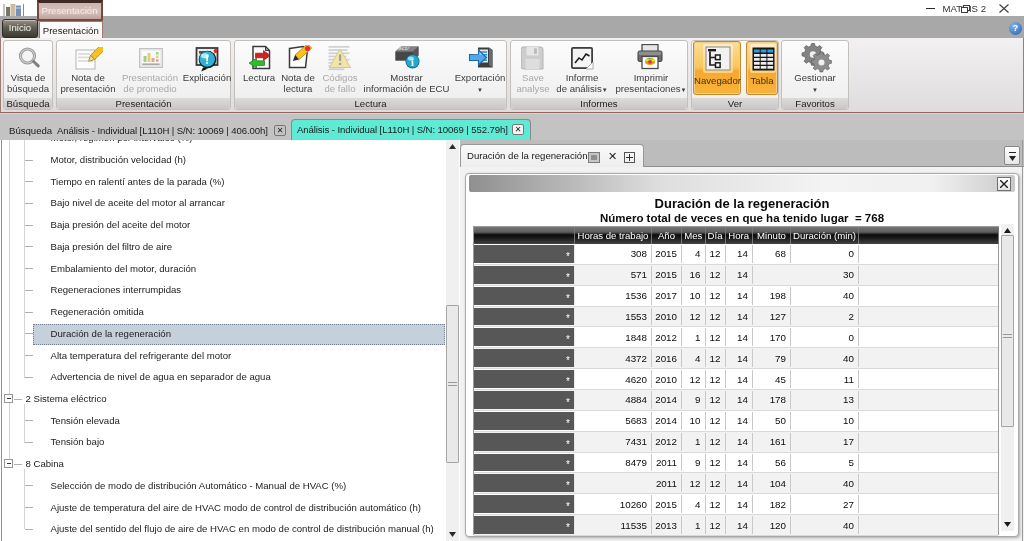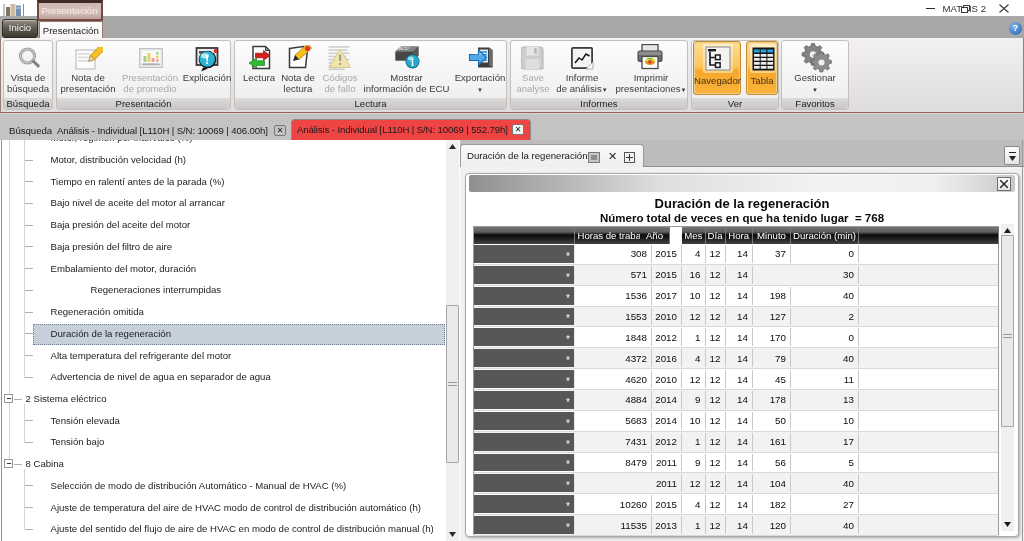--- a/index.html
+++ b/index.html
@@ -26,21 +26,21 @@
   .btxt.dis { color:#aaa; }
   .icon { position:absolute; }
   .darr { font-size:6px; line-height:6px; }
   .orangebtn { position:absolute; background:linear-gradient(#fddd94,#fbc55c 48%,#f7a72f 56%,#f9b33a); border:1px solid #c08a2e; border-radius:3px; box-shadow:0 0 0 1px #eecf8d inset; }
   .olabel { position:absolute; left:0; width:100%; text-align:center; font-size:9.6px; color:#453312; }
 
   
   #doctabs { left:0; top:113px; width:1024px; height:27px; background:#c3c3c3; border-top:1px solid #dcd3d1; }
   .dtab { position:absolute; font-size:9.6px; color:#1a1a1a; white-space:nowrap; }
   .dclose { position:absolute; width:12px; height:11px; border:1px solid #777; border-radius:2px; color:#222; font-size:8px; line-height:9px; text-align:center; }
-  #activetab { left:291px; top:119px; width:240px; height:21px; background:#ef4444; border:1px solid #8a8a8a; border-bottom:none; border-radius:4px 4px 0 0; font-size:9.6px; color:#1a1a1a; line-height:20px; padding-left:5px; letter-spacing:-0.1px; white-space:nowrap; }
+  #activetab { left:291px; top:119px; width:240px; height:21px; background:#5eead4; border:1px solid #8a8a8a; border-bottom:none; border-radius:4px 4px 0 0; font-size:9.6px; color:#1a1a1a; line-height:20px; padding-left:5px; letter-spacing:-0.1px; white-space:nowrap; }
 
   
   #content { left:0; top:140px; width:1024px; height:401px; background:#fff; overflow:hidden; }
   .titem { position:absolute; font-size:9.6px; color:#1c1c1c; white-space:nowrap; }
   .tdash { position:absolute; width:8px; height:0; border-top:1px solid #b0b0b0; }
   .tguide { position:absolute; width:1px; background:#d4d4d4; }
   .tbox { position:absolute; width:9px; height:9px; border:1px solid #969696; background:#fff; }
   .tbox i { position:absolute; left:1.5px; top:3px; width:4px; height:1px; background:#333; }
   #tsel { position:absolute; left:33px; width:412px; height:21px; background:#c6d0db; border:1px dotted #6e7e90; }
 
@@ -348,21 +348,21 @@
       <div class="titem" style="left:50.5px; top:35.69999999999999px;">Tiempo en ralentí antes de la parada (%)</div>
       <div class="tdash" style="left:25px; top:62.900000000000006px;"></div>
       <div class="titem" style="left:50.5px; top:57.400000000000006px;">Bajo nivel de aceite del motor al arrancar</div>
       <div class="tdash" style="left:25px; top:84.69999999999999px;"></div>
       <div class="titem" style="left:50.5px; top:79.19999999999999px;">Baja presión del aceite del motor</div>
       <div class="tdash" style="left:25px; top:106.4px;"></div>
       <div class="titem" style="left:50.5px; top:100.9px;">Baja presión del filtro de aire</div>
       <div class="tdash" style="left:25px; top:128.10000000000002px;"></div>
       <div class="titem" style="left:50.5px; top:122.60000000000002px;">Embalamiento del motor, duración</div>
       <div class="tdash" style="left:25px; top:149.8px;"></div>
-      <div class="titem" style="left:50.5px; top:144.3px;margin-left:40px;">Regeneraciones interrumpidas</div>
+      <div class="titem" style="left:50.5px; top:144.3px;">Regeneraciones interrumpidas</div>
       <div class="tdash" style="left:25px; top:171.60000000000002px;"></div>
       <div class="titem" style="left:50.5px; top:166.10000000000002px;">Regeneración omitida</div>
       <div class="tdash" style="left:25px; top:193.3px;"></div>
       <div id="tsel" style="top:183.8px;"></div>
       <div class="titem" style="left:50.5px; top:187.8px;">Duración de la regeneración</div>
       <div class="tdash" style="left:25px; top:215px;"></div>
       <div class="titem" style="left:50.5px; top:209.5px;">Alta temperatura del refrigerante del motor</div>
       <div class="tdash" style="left:25px; top:236.7px;"></div>
       <div class="titem" style="left:50.5px; top:231.2px;">Advertencia de nivel de agua en separador de agua</div>
       <div class="tbox" style="left:4px; top:254px;">
@@ -424,21 +424,21 @@
       <div id="mdiclose">
         <svg width="8" height="8" style="position:absolute; left:2px; top:2px;">
           <path d="M0 0 L8 8 M8 0 L0 8" stroke="#222" stroke-width="1.4"></path>
         </svg>
       </div>
       <div id="t1">Duración de la regeneración</div>
       <div id="t2">Número total de veces en que ha tenido lugar&nbsp; = 768</div>
       <div id="tbl">
           <div class="hcell" style="left:0px; width:101px;"></div>
           <div class="hcell" style="left:101px; width:77px;">Horas de trabajo</div>
-          <div class="hcell" style="left:166px; width:30px;">Año</div>
+          <div class="hcell" style="left:178px; width:30px;">Año</div>
           <div class="hcell" style="left:208px; width:23.5px;">Mes</div>
           <div class="hcell" style="left:231.5px; width:20px;">Día</div>
           <div class="hcell" style="left:251.5px; width:27.5px;">Hora</div>
           <div class="hcell" style="left:279px; width:38px;">Minuto</div>
           <div class="hcell" style="left:317px; width:68px;">Duración (min)</div>
           <div class="hcell" style="left:385px; width:139.5px;"></div>
           <div class="drow" style="top:17.00px; height:20.86px; background:#ffffff;">
             <div class="dcell dark" style="left:0; width:101px;">
               <span>*</span>
             </div>
@@ -451,21 +451,21 @@
             <div class="dcell" style="left:208px; width:23.5px;">
               <span>4</span>
             </div>
             <div class="dcell" style="left:231.5px; width:20px;">
               <span>12</span>
             </div>
             <div class="dcell" style="left:251.5px; width:27.5px;">
               <span>14</span>
             </div>
             <div class="dcell" style="left:279px; width:38px;">
-              <span>37</span>
+              <span>68</span>
             </div>
             <div class="dcell" style="left:317px; width:68px;">
               <span>0</span>
             </div>
           </div>
           <div class="drow" style="top:37.86px; height:20.86px; background:#f2f2f2;">
             <div class="dcell dark" style="left:0; width:101px;">
               <span>*</span>
             </div>
             <div class="dcell" style="left:101px; width:77px;">

